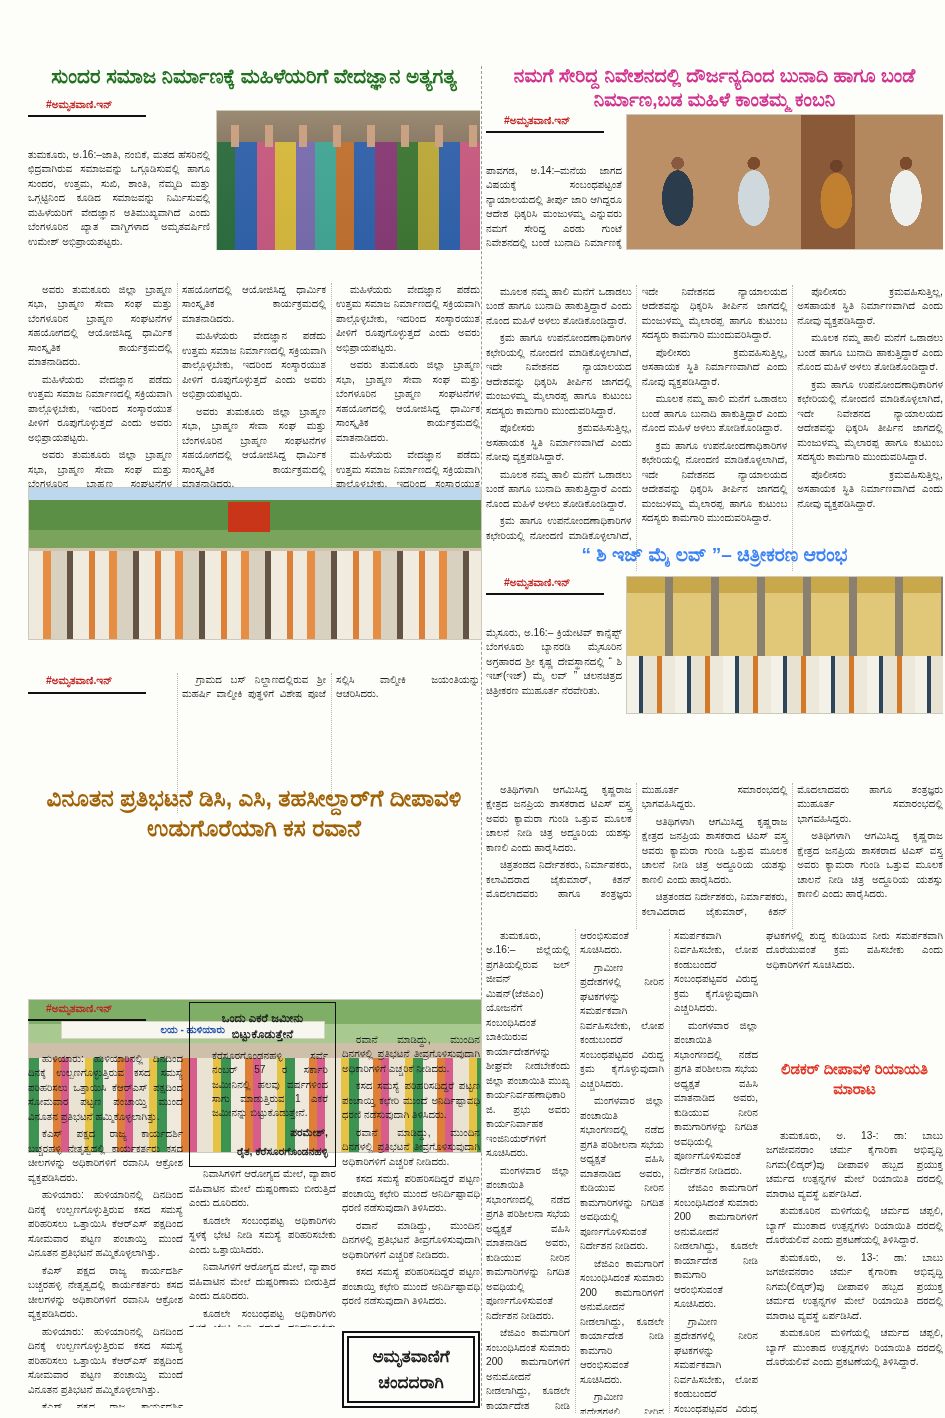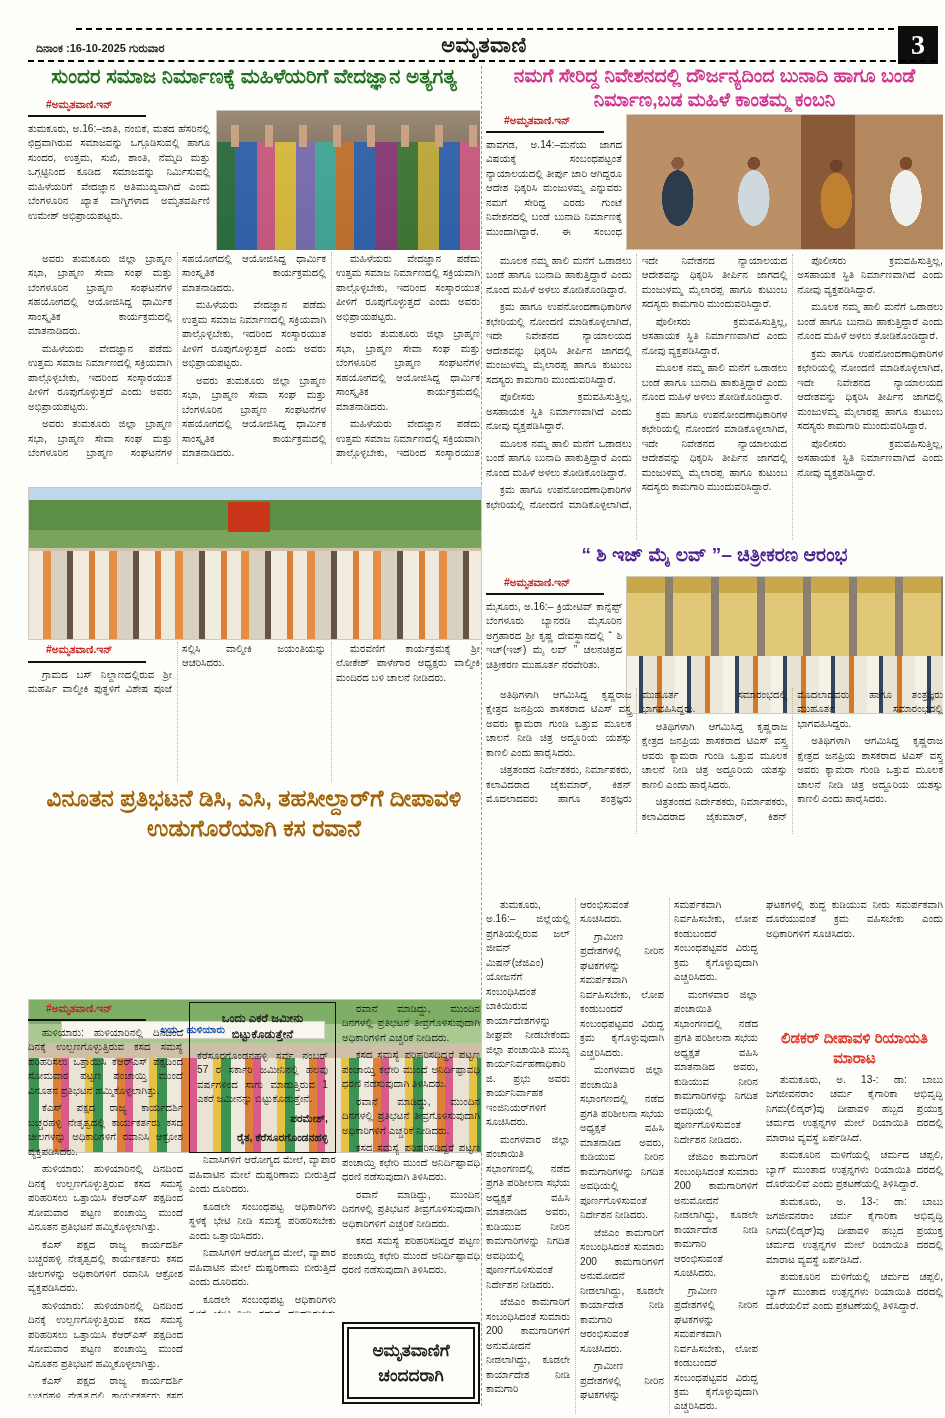--- a/index.html
+++ b/index.html
@@ -16,37 +16,37 @@
            display:flex;align-items:center;justify-content:center;}
   
   #left-half{position:absolute;left:28px;top:62px;width:452px;height:1350px;}
   #right-half{position:absolute;left:486px;top:62px;width:457px;height:1354px;}
   #divider{position:absolute;left:481px;top:66px;height:1340px;border-left:1px dashed #999;}
   .blk{position:absolute;overflow:hidden;}
   
   .hl{font-weight:bold;text-align:center;line-height:1.2;}
   .hl-green{color:#20711f;font-size:20px;}
   .hl-magenta{color:#d23390;font-size:19px;line-height:1.25;}
-  .hl-blue{color:#4c1d95;font-size:19px;}
+  .hl-blue{color:#3b82f6;font-size:19px;}
   .hl-blue2{color:#1d22ad;font-size:16px;}
   .hl-red{color:#a16207;font-size:23px;line-height:1.3;}
   .hl-red-sm{color:#e03222;font-size:15px;line-height:1.3;text-align:center;font-weight:bold;}
   .caption{color:#9e231b;font-weight:bold;font-size:12.5px;text-align:center;}
   
   .tag{color:#c21f1f;font-weight:bold;font-size:10.5px;padding-left:18px;}
   .tag-rule{width:118px;border-top:2px solid #111;margin:4px 0 5px 0;}
   
-  .bodytxt{font-size:10.2px;line-height:1.42;text-align:justify;overflow:hidden;}
+  .bodytxt{font-size:10.2px;line-height:1.42;text-align:justify;overflow:hidden;margin-top:31px;}
   .bp{margin:0 0 3px 0;text-indent:14px;}
   .cols3{column-count:3;column-gap:10px;column-rule:1px dotted #b9b3a6;}
   .row{display:flex;}
   
   .letterbox{border:1.5px solid #111;padding:8px 7px;}
   .letterbox .lb-head{font-weight:bold;font-size:11.5px;text-align:center;margin-bottom:7px;line-height:1.35;}
-  .letterbox .lb-body{font-size:10.2px;line-height:1.4;text-align:justify;}
+  .letterbox .lb-body{font-size:10.2px;line-height:1.4;text-align:justify;padding-left:15px;}
   .letterbox .lb-sig{font-weight:bold;font-size:10.5px;text-align:right;margin-top:6px;}
   .subscribe{border:2px solid #111;box-shadow:inset 0 0 0 3px #fdfdf9,inset 0 0 0 5px #111;
              display:flex;flex-direction:column;align-items:center;justify-content:center;
              font-weight:bold;font-size:17px;line-height:1.5;text-align:center;}
   
   .photo{position:relative;overflow:hidden;background:#c8bfae;border:1px solid #cfc9bd;}
   .photo-women{background:linear-gradient(180deg,#9b8a74 0%,#7d6c57 45%,#4c4136 100%);}
   .photo-women::before{content:"";position:absolute;left:0;right:0;top:22%;bottom:0;opacity:.88;
     background:linear-gradient(90deg,#27703f 0 7%,#2b63b5 7% 15%,#d05a86 15% 22%,#e0c23c 22% 30%,
       #7a6fb8 30% 37%,#3fae9e 37% 45%,#c8742f 45% 52%,#2b63b5 52% 60%,#8a387a 60% 68%,
@@ -78,27 +78,20 @@
   .photo-temple::before{content:"";position:absolute;left:0;right:0;top:0;height:62%;
     background:repeating-linear-gradient(90deg,transparent 0 38px,#8a8070 38px 46px);}
   .photo-temple::after{content:"";position:absolute;left:0;right:0;bottom:0;height:42%;
     background:repeating-linear-gradient(90deg,#f4f1e8 0 12px,#30455c 12px 16px,#e8e2d2 16px 30px,#d07a2a 30px 35px,#ece8da 35px 48px);}
 </style>
 </head>
 <body>
 
 <div id="page">
 
-  <div id="header">
-    <div class="rule-top"></div>
-    <div class="date">ದಿನಾಂಕ :16-10-2025 ಗುರುವಾರ</div>
-    <div class="masthead">ಅಮೃತವಾಣಿ</div>
-    <div class="pagenum">3</div>
-    <div class="rule-bottom"></div>
-  </div>
 
   <div id="divider"></div>
 
   <div id="left-half">
 
     <div class="blk hl hl-green" style="top:2px;left:0;width:452px;height:32px;">ಸುಂದರ ಸಮಾಜ ನಿರ್ಮಾಣಕ್ಕೆ ಮಹಿಳೆಯರಿಗೆ ವೇದಜ್ಞಾನ ಅತ್ಯಗತ್ಯ</div>
 
     <div class="blk" style="top:36px;left:0;width:452px;height:152px;">
       <div style="position:absolute;left:0;top:0;width:182px;height:152px;">
         <div class="tag">#ಅಮೃತವಾಣಿ.ಇನ್</div>
@@ -120,21 +113,20 @@
       </div>
 
 
     <div class="photo photo-procession blk" style="top:425px;left:0;width:452px;height:151px;"></div>
 
     <div class="blk bodytxt cols3" style="top:580px;left:0;width:452px;height:140px;">
       <div class="tag">#ಅಮೃತವಾಣಿ.ಇನ್</div>
       <div class="tag-rule"></div>
       <div>
           <p class="bp">ಗ್ರಾಮದ ಬಸ್ ನಿಲ್ದಾಣದಲ್ಲಿರುವ ಶ್ರೀ ಮಹರ್ಷಿ ವಾಲ್ಮೀಕಿ ಪುತ್ಥಳಿಗೆ ವಿಶೇಷ ಪೂಜೆ ಸಲ್ಲಿಸಿ ವಾಲ್ಮೀಕಿ ಜಯಂತಿಯನ್ನು ಆಚರಿಸಿದರು.</p>
-          <p class="bp">ಮೆರವಣಿಗೆ ಕಾರ್ಯಕ್ರಮಕ್ಕೆ ಶ್ರೀ ಲೋಕೇಶ್ ಪಾಳೇಗಾರ ಅಧ್ಯಕ್ಷರು ವಾಲ್ಮೀಕಿ ಮಂದಿರದ ಬಳಿ ಚಾಲನೆ ನೀಡಿದರು.</p>
         </div>
     </div>
 
     <div class="blk hl hl-red" style="top:722px;left:0;width:452px;height:60px;">ವಿನೂತನ ಪ್ರತಿಭಟನೆ ಡಿಸಿ, ಎಸಿ, ತಹಸೀಲ್ದಾರ್‌ಗೆ ದೀಪಾವಳಿ ಉಡುಗೊರೆಯಾಗಿ ಕಸ ರವಾನೆ</div>
 
     <div class="photo photo-protest blk" style="top:784px;left:0;width:452px;height:152px;">
       <span class="photo-banner">ಲಯ - ಹುಳಿಯಾರು</span>
     </div>
 
     <div class="blk row" style="top:940px;left:0;width:452px;height:406px;">
@@ -213,21 +205,21 @@
 
     <div class="blk" style="top:514px;left:0;width:457px;height:138px;">
       <div style="position:absolute;left:0;top:0;width:136px;height:138px;">
         <div class="tag">#ಅಮೃತವಾಣಿ.ಇನ್</div>
         <div class="tag-rule"></div>
         <div class="bodytxt" style="height:104px;">ಮೈಸೂರು, ಅ.16:– ಕ್ರಿಯೇಟಿವ್ ಕಾನ್ಸೆಪ್ಟ್ ಬೆಂಗಳೂರು ಬ್ಯಾನರಡಿ ಮೈಸೂರಿನ ಅಗ್ರಹಾರದ ಶ್ರೀ ಕೃಷ್ಣ ದೇವಸ್ಥಾನದಲ್ಲಿ “ ಶಿ ಇಚ್(ಇಜ್) ಮೈ ಲವ್ ” ಚಲನಚಿತ್ರದ ಚಿತ್ರೀಕರಣ ಮುಹೂರ್ತ ನೆರವೇರಿತು.</div>
       </div>
       <div class="photo photo-temple" style="position:absolute;left:140px;top:0;width:317px;height:136px;"></div>
     </div>
 
-    <div class="blk bodytxt cols3" style="top:626px;left:0;width:457px;height:146px;font-family:Liberation Serif, serif;">
+    <div class="blk bodytxt cols3" style="top:690px;left:0;width:457px;height:146px;">
         <p class="bp">ಅತಿಥಿಗಳಾಗಿ ಆಗಮಿಸಿದ್ದ ಕೃಷ್ಣರಾಜ ಕ್ಷೇತ್ರದ ಜನಪ್ರಿಯ ಶಾಸಕರಾದ ಟಿಎಸ್ ವಸ್ತ್ರ ಅವರು ಕ್ಯಾಮರಾ ಗುಂಡಿ ಒತ್ತುವ ಮೂಲಕ ಚಾಲನೆ ನೀಡಿ ಚಿತ್ರ ಅದ್ದೂರಿಯ ಯಶಸ್ಸು ಕಾಣಲಿ ಎಂದು ಹಾರೈಸಿದರು.</p>
         <p class="bp">ಚಿತ್ರತಂಡದ ನಿರ್ದೇಶಕರು, ನಿರ್ಮಾಪಕರು, ಕಲಾವಿದರಾದ ಜೈಕುಮಾರ್, ಕಿಶನ್ ಮೊದಲಾದವರು ಹಾಗೂ ತಂತ್ರಜ್ಞರು ಮುಹೂರ್ತ ಸಮಾರಂಭದಲ್ಲಿ ಭಾಗವಹಿಸಿದ್ದರು.</p>
         <p class="bp">ಅತಿಥಿಗಳಾಗಿ ಆಗಮಿಸಿದ್ದ ಕೃಷ್ಣರಾಜ ಕ್ಷೇತ್ರದ ಜನಪ್ರಿಯ ಶಾಸಕರಾದ ಟಿಎಸ್ ವಸ್ತ್ರ ಅವರು ಕ್ಯಾಮರಾ ಗುಂಡಿ ಒತ್ತುವ ಮೂಲಕ ಚಾಲನೆ ನೀಡಿ ಚಿತ್ರ ಅದ್ದೂರಿಯ ಯಶಸ್ಸು ಕಾಣಲಿ ಎಂದು ಹಾರೈಸಿದರು.</p>
         <p class="bp">ಚಿತ್ರತಂಡದ ನಿರ್ದೇಶಕರು, ನಿರ್ಮಾಪಕರು, ಕಲಾವಿದರಾದ ಜೈಕುಮಾರ್, ಕಿಶನ್ ಮೊದಲಾದವರು ಹಾಗೂ ತಂತ್ರಜ್ಞರು ಮುಹೂರ್ತ ಸಮಾರಂಭದಲ್ಲಿ ಭಾಗವಹಿಸಿದ್ದರು.</p>
         <p class="bp">ಅತಿಥಿಗಳಾಗಿ ಆಗಮಿಸಿದ್ದ ಕೃಷ್ಣರಾಜ ಕ್ಷೇತ್ರದ ಜನಪ್ರಿಯ ಶಾಸಕರಾದ ಟಿಎಸ್ ವಸ್ತ್ರ ಅವರು ಕ್ಯಾಮರಾ ಗುಂಡಿ ಒತ್ತುವ ಮೂಲಕ ಚಾಲನೆ ನೀಡಿ ಚಿತ್ರ ಅದ್ದೂರಿಯ ಯಶಸ್ಸು ಕಾಣಲಿ ಎಂದು ಹಾರೈಸಿದರು.</p>
       </div>
 
 
     <div class="blk row" style="top:836px;left:0;width:457px;height:516px;">
       <div class="bodytxt cols3" style="width:272px;height:516px;margin-right:8px;">

